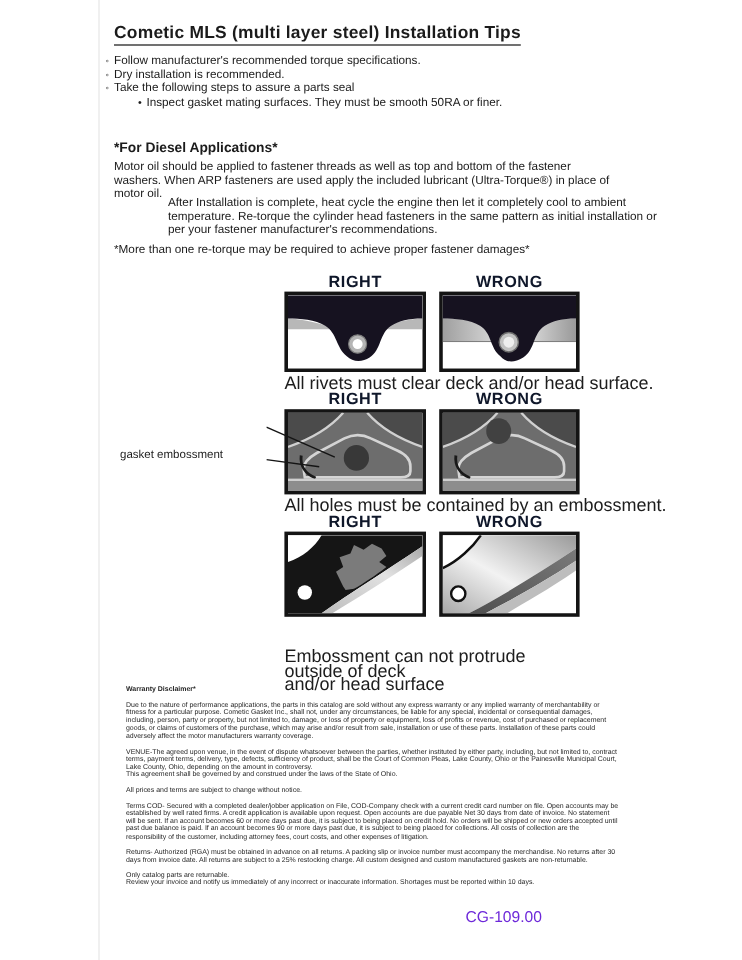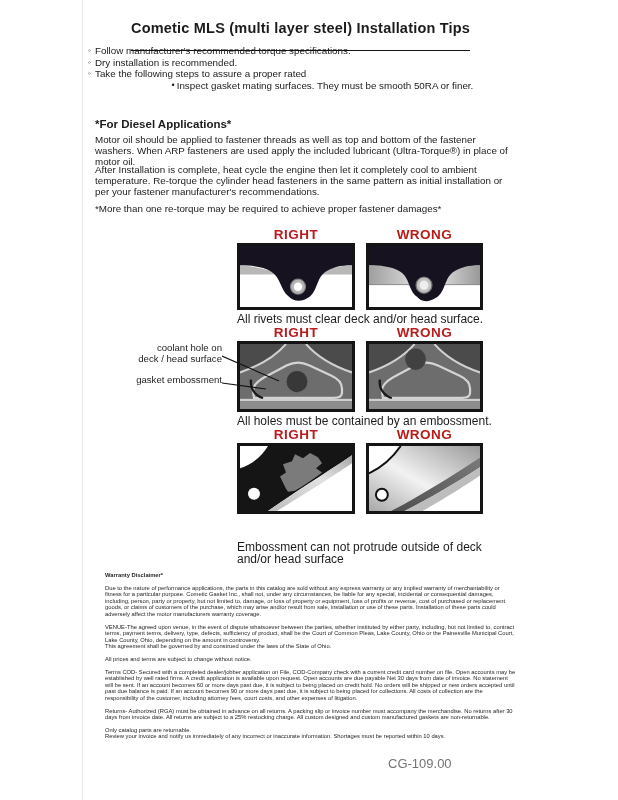--- a/index.html
+++ b/index.html
@@ -8,77 +8,77 @@
     font-family:"Liberation Sans","DejaVu Sans",sans-serif;color:#1b1b1b;
     overflow:hidden;
   }
   .page{position:absolute;inset:0;background:#ffffff;}
   .edge-line{position:absolute;left:82px;top:0;width:1px;height:800px;background:#e7e7e7;}
 
   .title{
     position:absolute;left:95px;top:20px;font-size:14.5px;font-weight:bold;
     letter-spacing:.2px;
   }
-  .title span{border-bottom:1.6px solid #141414;padding-bottom:14px;margin-left:36px;}
+  .title span{border-bottom:1.6px solid #141414;padding-bottom:1px;}
 
   .tips{position:absolute;left:88px;top:45px;width:440px;font-size:9.8px;line-height:11.5px;}
   .tips .row{white-space:nowrap;}
   .tips .marker{display:inline-block;width:7px;font-size:8px;vertical-align:top;line-height:11.5px;}
-  .tips .sub{padding-left:27px;text-align:center;}
+  .tips .sub{padding-left:27px;}
   .tips .sub .marker{width:7px;font-size:9px;}
 
   .diesel-head{position:absolute;left:95px;top:118px;font-size:11.5px;font-weight:bold;text-align:right;}
   .para{position:absolute;left:95px;width:414px;font-size:9.8px;line-height:11.2px;}
   .p1{top:134px;}
-  .p2{top:164px;}
+  .p2{top:164px;margin-left:45px;}
   .p3{top:203px;white-space:nowrap;}
 
   .rw-label{
     position:absolute;font-size:13.5px;font-weight:600;letter-spacing:.5px;
-    text-align:center;color:#b91c1c;
+    text-align:center;color:#0f172a;
   }
   .panel{
     position:absolute;border:3px solid #141414;background:#fff;box-sizing:border-box;
   }
   .panel svg{display:block;width:100%;height:100%;}
-  .caption{position:absolute;left:237px;font-size:12px;line-height:11.5px;color:#1d1d1d;}
+  .caption{position:absolute;left:237px;font-size:15px;line-height:11.5px;color:#1d1d1d;}
 
   .side-labels{
     position:absolute;left:100px;top:343px;width:122px;text-align:right;
     font-size:9.6px;line-height:10.5px;color:#1d1d1d;
   }
-  .side-label-2{position:absolute;left:100px;top:374px;width:122px;text-align:right;
+  .side-label-2{position:absolute;left:100px;top:374px;width:122px;text-align:left;
     font-size:9.6px;color:#1d1d1d;}
   .leader-overlay{position:absolute;left:222px;top:342px;width:80px;height:60px;z-index:5;}
 
   .legal{
     position:absolute;left:105px;top:572px;width:411px;
     font-size:5.8px;line-height:6.6px;color:#262626;
   }
   .legal .lh{font-weight:bold;margin-bottom:6px;}
   .legal p{margin:0 0 6px 0;}
   .legal p.tight{margin:0 0 0 0;}
   .legal p.tight-after{margin:0 0 6px 0;}
 
-  .footer-code{position:absolute;left:388px;top:756px;font-size:13px;color:#737373;}
+  .footer-code{position:absolute;left:388px;top:756px;font-size:13px;color:#6d28d9;}
 </style>
 </head>
 <body>
 
 <div class="page">
   <div class="edge-line"></div>
 
   <div class="title">
     <span>Cometic MLS (multi layer steel) Installation Tips</span>
   </div>
 
   <div class="tips">
     <div class="row"><span class="marker">◦</span><span>Follow manufacturer's recommended torque specifications.</span></div>
     <div class="row"><span class="marker">◦</span><span>Dry installation is recommended.</span></div>
-    <div class="row"><span class="marker">◦</span><span>Take the following steps to assure a proper rated</span></div>
+    <div class="row"><span class="marker">◦</span><span>Take the following steps to assure a parts seal</span></div>
     <div class="row sub"><span class="marker">•</span><span>Inspect gasket mating surfaces.  They must be smooth 50RA or finer.</span></div>
   </div>
 
   <div class="diesel-head">*For Diesel Applications*</div>
   <div class="para p1">Motor oil should be applied to fastener threads as well as top and bottom of the fastener washers. When ARP fasteners are used apply the included lubricant (Ultra-Torque®) in place of motor oil.</div>
   <div class="para p2">After Installation is complete, heat cycle the engine then let it completely cool to ambient temperature. Re-torque the cylinder head fasteners in the same pattern as initial installation or per your fastener manufacturer's recommendations.</div>
   <div class="para p3">*More than one re-torque may be required to achieve proper fastener damages*</div>
 
   <div class="rw-label" style="left:237px;top:227px;width:118px;">RIGHT</div>
   <div class="rw-label" style="left:366px;top:227px;width:117px;">WRONG</div>
@@ -109,24 +109,20 @@
       <path d="M0,0 H111 V19 C99,19 92,21 85,25 C75,31 77,45 67,51 C59,56 52,55 48,50 C39,43 41,31 31,25 C23,20 10,19 0,19 Z" fill="#161220"></path>
       <circle cx="55" cy="38.5" r="8" fill="#c2c2c2" stroke="#6e6e6e" stroke-width="1.2"></circle>
       <circle cx="55" cy="38.5" r="4.5" fill="#eeeeee"></circle>
     </svg>
   </div>
   <div class="caption" style="top:314px;">All rivets must clear deck and/or head surface.</div>
 
   <div class="rw-label" style="left:237px;top:325px;width:118px;">RIGHT</div>
   <div class="rw-label" style="left:366px;top:325px;width:117px;">WRONG</div>
 
-  <div class="side-labels">
-    <div>coolant hole on</div>
-    <div>deck / head surface</div>
-  </div>
   <div class="side-label-2">gasket embossment</div>
 
   <div class="panel" style="left:237px;top:341px;width:118px;height:71px;">
     <svg viewBox="0 0 112 64" preserveAspectRatio="none">
       <rect x="0" y="0" width="112" height="64" fill="#6d6d6d"></rect>
       <path d="M0,0 L46,0 C38,9 24,20 0,28 Z" fill="#4b4b4b"></path>
       <path d="M46,0 C38,9 24,20 0,28" stroke="#d0d0d0" stroke-width="2" fill="none"></path>
       <path d="M112,0 L66,0 C74,9 88,20 112,28 Z" fill="#4b4b4b"></path>
       <path d="M66,0 C74,9 88,20 112,28" stroke="#d0d0d0" stroke-width="2" fill="none"></path>
       <path d="M14,53 L13,46 C13,41 17,37 24,33 L47,21 C54,17.5 62,17.5 69,21 L91,31 C99,34.5 102,39 102,44 L102,48 C102,51.5 99,53 94,53 Z" stroke="#d4d4d4" stroke-width="2.2" fill="none"></path>

